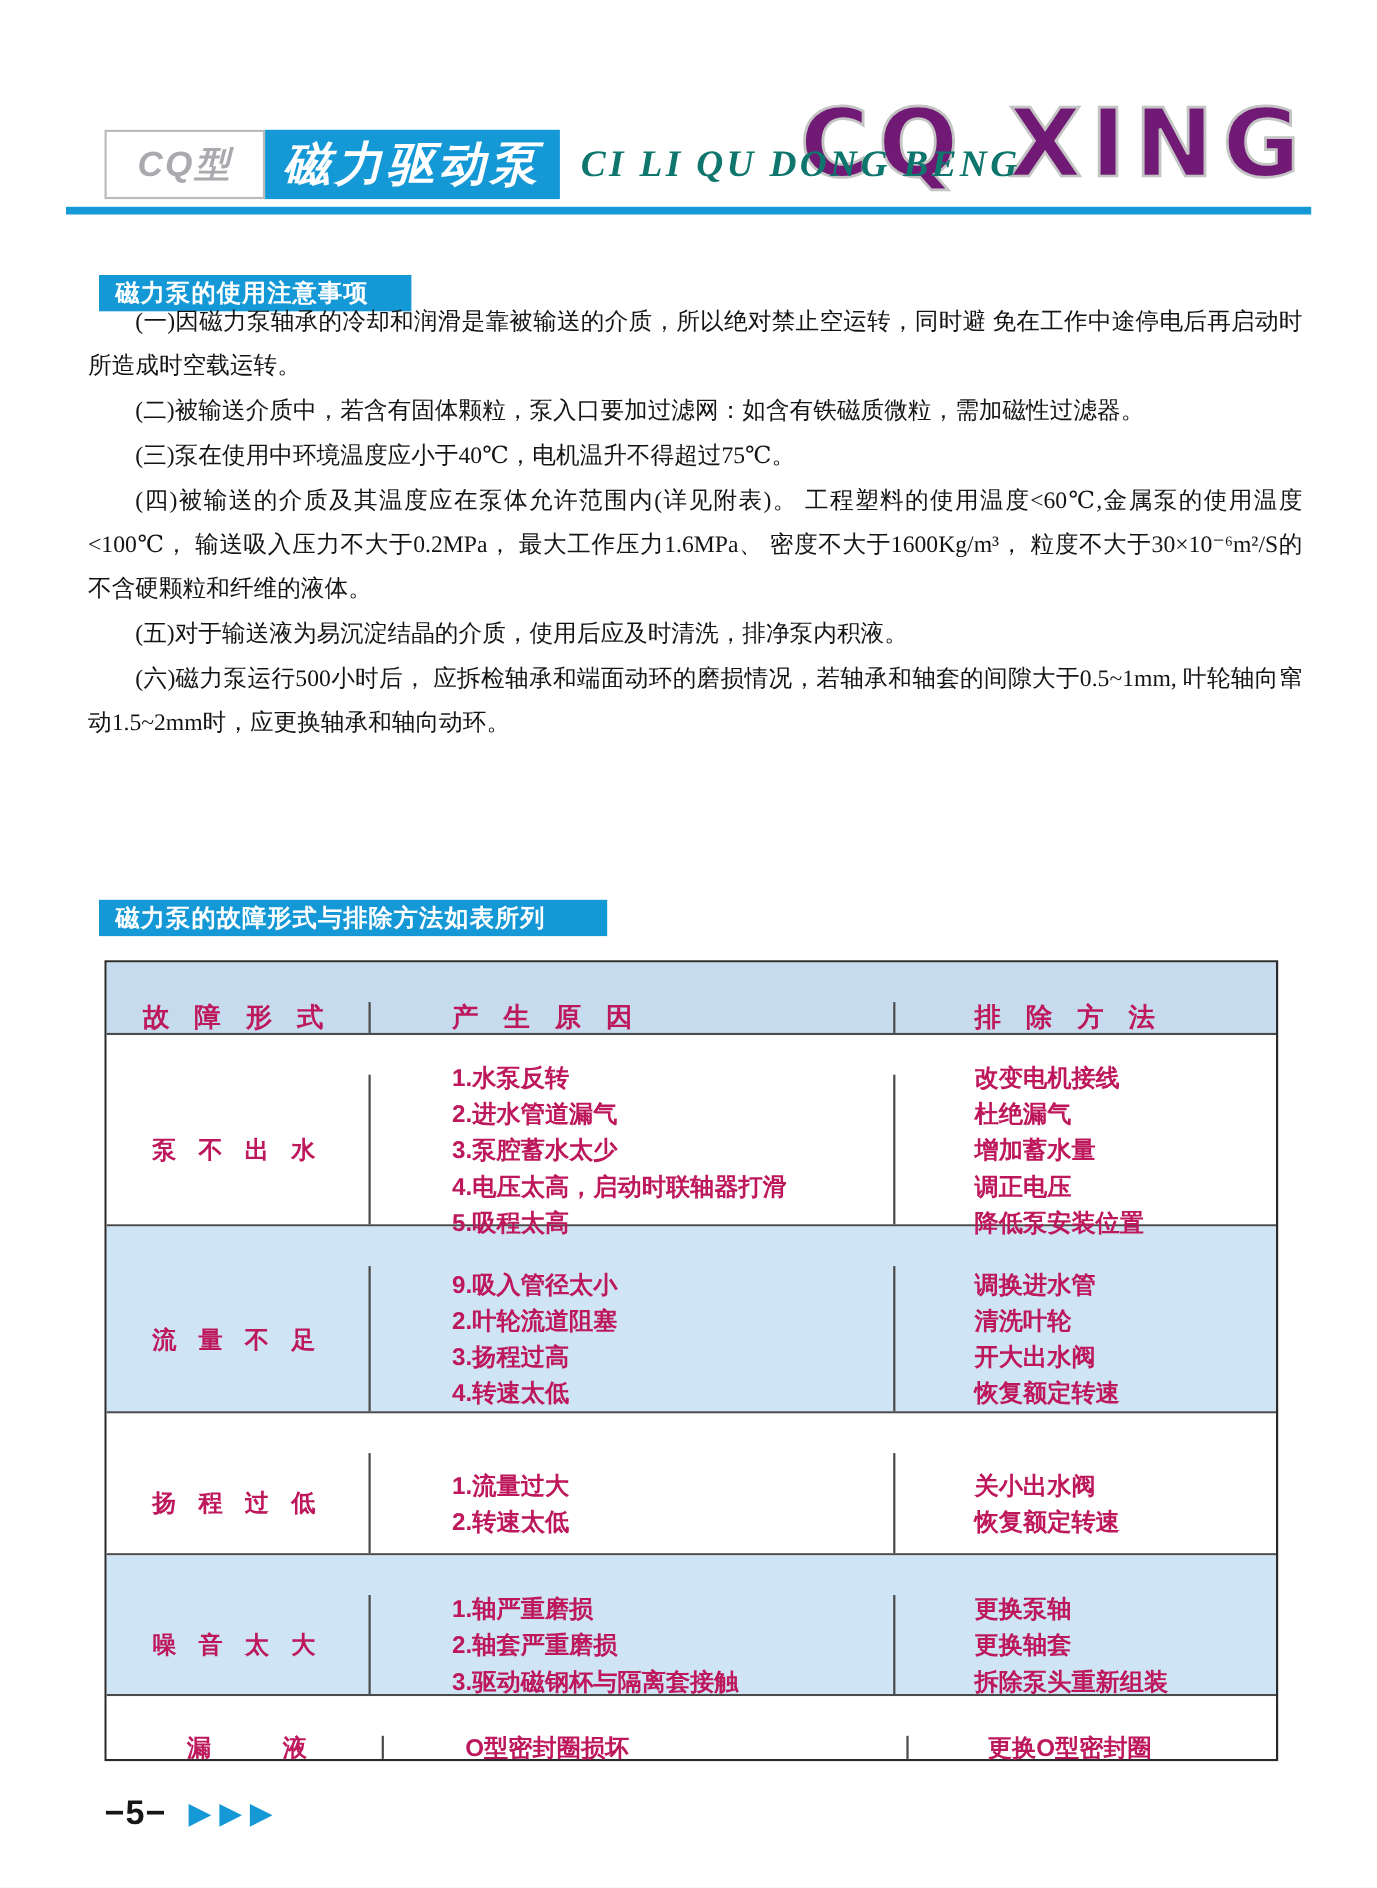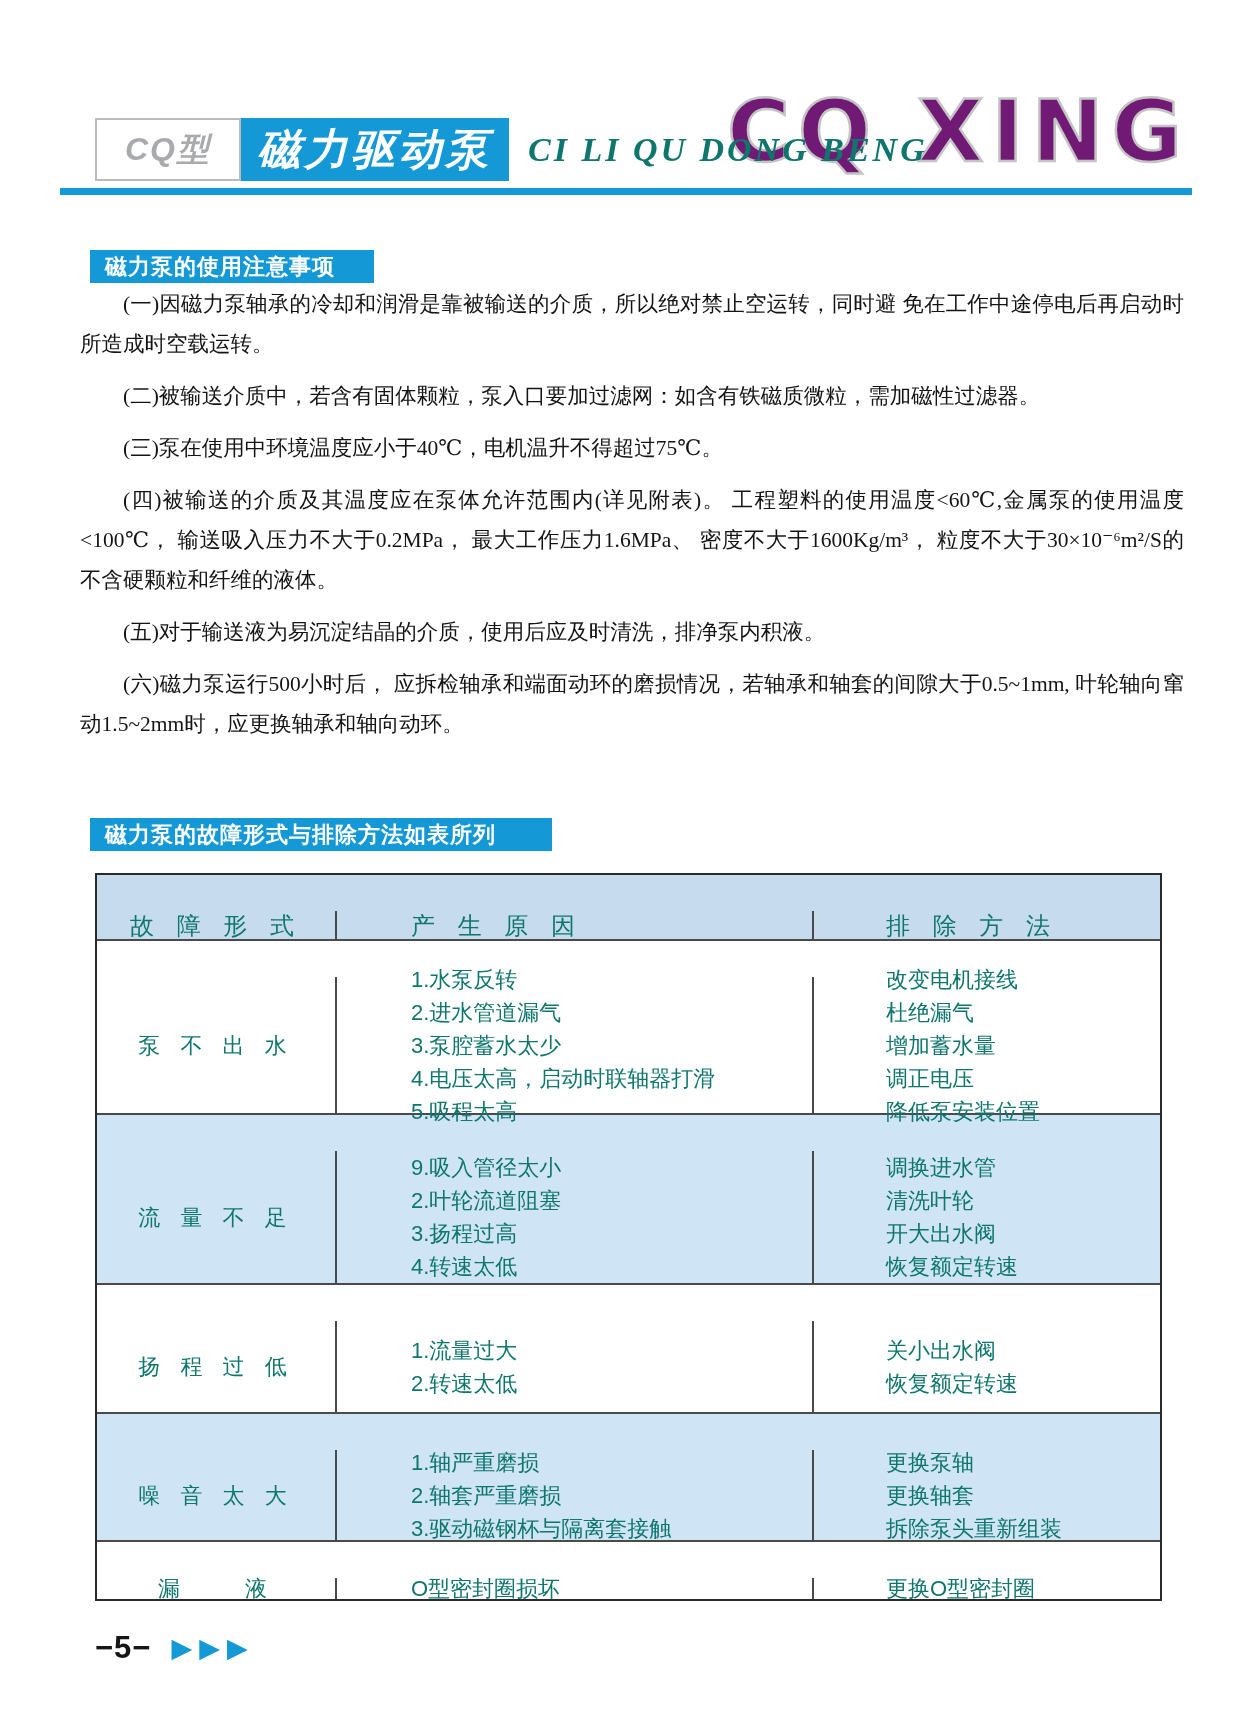--- a/index.html
+++ b/index.html
@@ -52,42 +52,42 @@
   }
   .bar1{top:250px;width:284px;}
   .bar2{top:818px;width:462px;}
 
   
   .notes{
     position:absolute;top:272px;left:80px;width:1104px;
     font-family:"Liberation Serif","DejaVu Serif",serif;
     font-size:21.5px;line-height:40px;text-align:justify;color:#141414;
   }
-  .notes > div{text-indent:2em;margin:12px 0 1px 0;}
+  .notes > div{text-indent:2em;margin:0 0 1px 0;}
 
   
   .ftable{
     position:absolute;top:873px;left:95px;width:1067px;
     border:2.5px solid #2a2a2a;box-sizing:border-box;background:#fff;
   }
   .t-row{display:flex;border-bottom:2px solid #4a4a4a;}
-  .t-row:last-child{border-bottom:none;}
+  .t-row:last-child{border-bottom:none;padding-left:12px;}
   .t-head{background:#c6dcee;height:64px;}
   .t-head .cell{font-size:24px;letter-spacing:8px;justify-content:center;}
   .t-body .t-row:nth-child(odd){background:#ffffff;}
   .t-body .t-row:nth-child(even){background:#cfe4f4;}
   .t-body .t-row:nth-child(1){height:172px;}
   .t-body .t-row:nth-child(2){height:168px;}
   .t-body .t-row:nth-child(3){height:127px;}
   .t-body .t-row:nth-child(4){height:126px;}
   .t-body .t-row:nth-child(5){height:57px;}
   .cell{
     display:flex;flex-direction:column;justify-content:center;
     box-sizing:border-box;border-right:2px solid #4a4a4a;
-    font-weight:normal;font-size:22px;line-height:33px;color:#0f766e;margin-top:36px;
+    font-weight:bold;font-size:22px;line-height:33px;color:#be185d;margin-top:36px;
   }
   .cell:last-child{border-right:none;}
   .col-fault{width:240px;align-items:center;letter-spacing:7px;text-align:center;}
   .col-cause{width:477px;padding-left:74px;}
   .col-remedy{flex:1;padding-left:72px;}
 
   
   .footer{position:absolute;top:1630px;left:95px;display:flex;align-items:center;}
   .page-num{font-size:31px;font-weight:bold;color:#161616;letter-spacing:1px;}
   .arrows{margin-left:20px;color:var(--accent);font-size:27px;letter-spacing:7px;}

